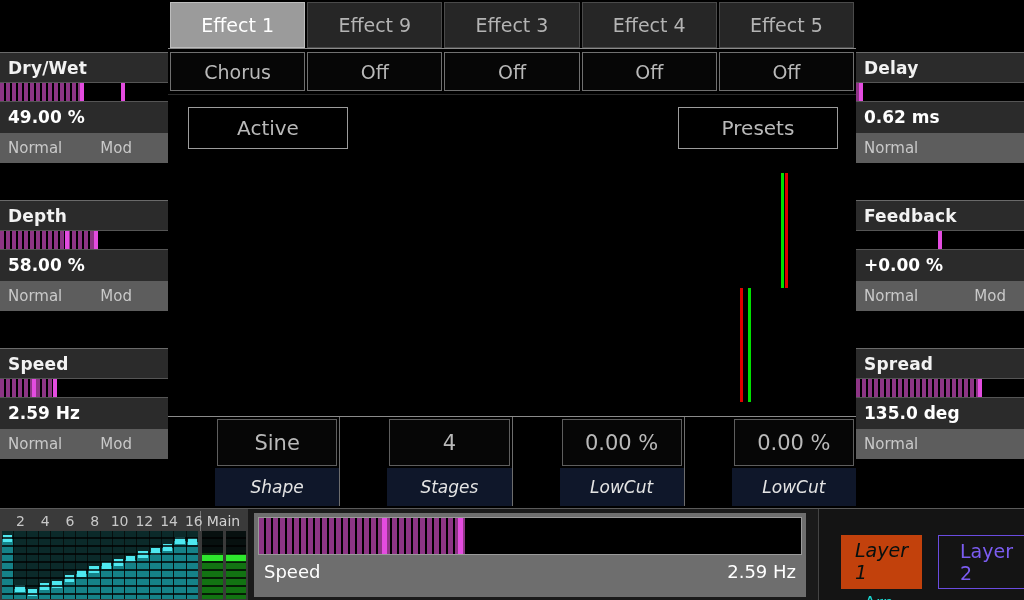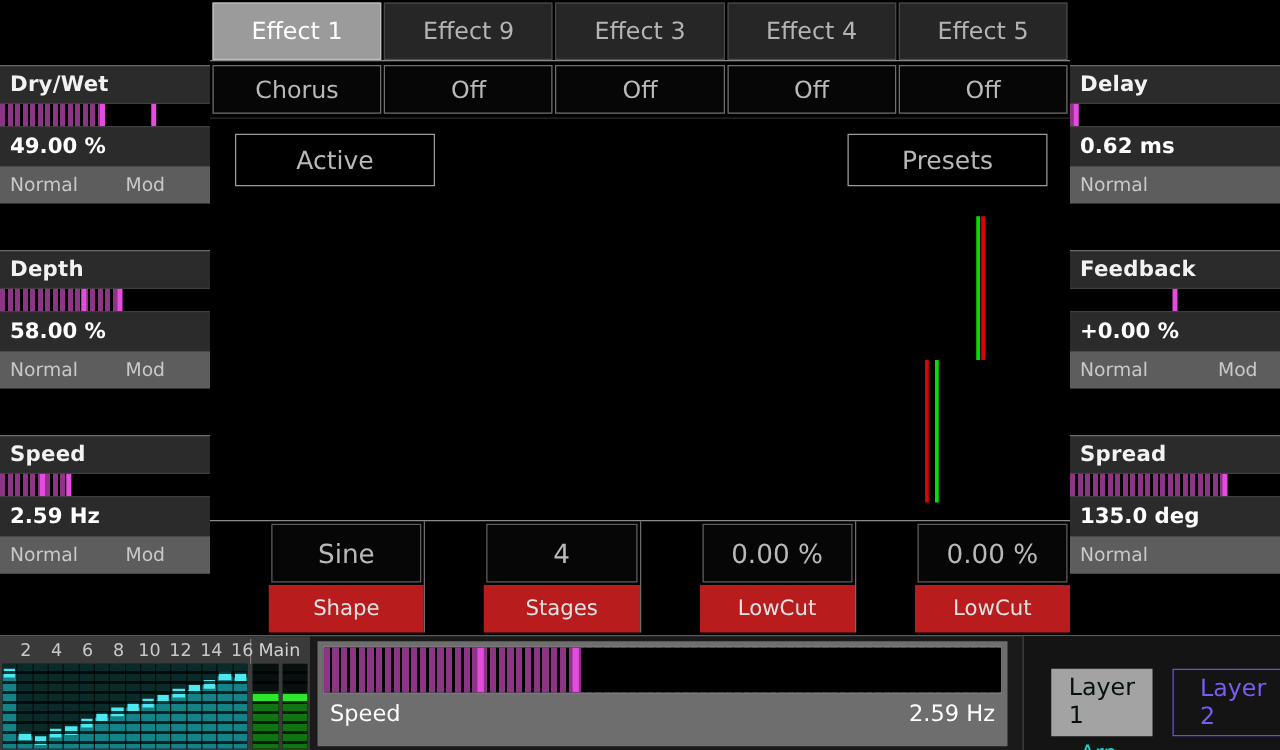--- a/index.html
+++ b/index.html
@@ -101,22 +101,22 @@
   .footer-params { display: flex; height: 90px; border-top: 1px solid #8a8a8a; }
   .fcell { flex: 1; display: flex; flex-direction: column;
            border-right: 1px solid #6d6d6d; padding-left: 47px; }
   .fcell:last-child { border-right: none; }
   .fcell-val {
     flex: 1; background: #060606; color: #b9b9b9; font-size: 21px;
     display: flex; align-items: center; justify-content: center;
     border: 1px solid #5e5e5e; margin: 2px;
   }
   .fcell-lbl {
-    height: 38px; background: #b91c1c; color: #e4e4e4; font-size: 17px;
-    display: flex; align-items: center; justify-content: center;
+    height: 38px; background: #0f172a; color: #e4e4e4; font-size: 17px;
+    display: flex; align-items: center; justify-content: center; font-style: italic;
   }
 
   
   .bottom { position: absolute; left: 0; bottom: 0; width: 1024px; height: 92px;
             background: #1a1a1a; border-top: 1px solid #5a5a5a; }
 
   .mixer { position: absolute; left: 0; top: 0; width: 248px; height: 92px;
            background: #3a3a3a; padding: 2px; }
   .mixer-head { display: flex; height: 20px; }
   .mix-nums { position: relative; flex: 1; }
@@ -162,21 +162,21 @@
       transparent 0px, transparent 5px, #000 5px, #000 7px);
   }
   .speed-label { display: flex; height: 32px; align-items: center;
                  padding: 0 6px; color: #ffffff; font-size: 18px; }
   .speed-label .sv { margin-left: auto; }
 
   .layers { position: absolute; left: 818px; top: 0; width: 206px; height: 92px;
             background: #141414; border-left: 1px solid #444; }
   .layer-row { display: flex; gap: 16px; padding: 26px 0 0 22px; }
   .layer-btn { font-size: 19px; padding: 4px 14px; }
-  #layer1 { background: #a3a3a3; color: #07100f; font-weight: 400; }
+  #layer1 { background: #c2410c; color: #07100f; font-weight: 400; font-style: italic; }
   #layer2 { background: #141414; color: #7b5cf0; border: 1px solid #6a4ce0; padding-left: 21px; }
   .arp { color: #19d6cf; font-size: 17px; text-align: center;
          width: 120px; padding-top: 4px; }
 </style>
 </head>
 <body>
 
 <div class="app">
 
   <div class="rail-left">

